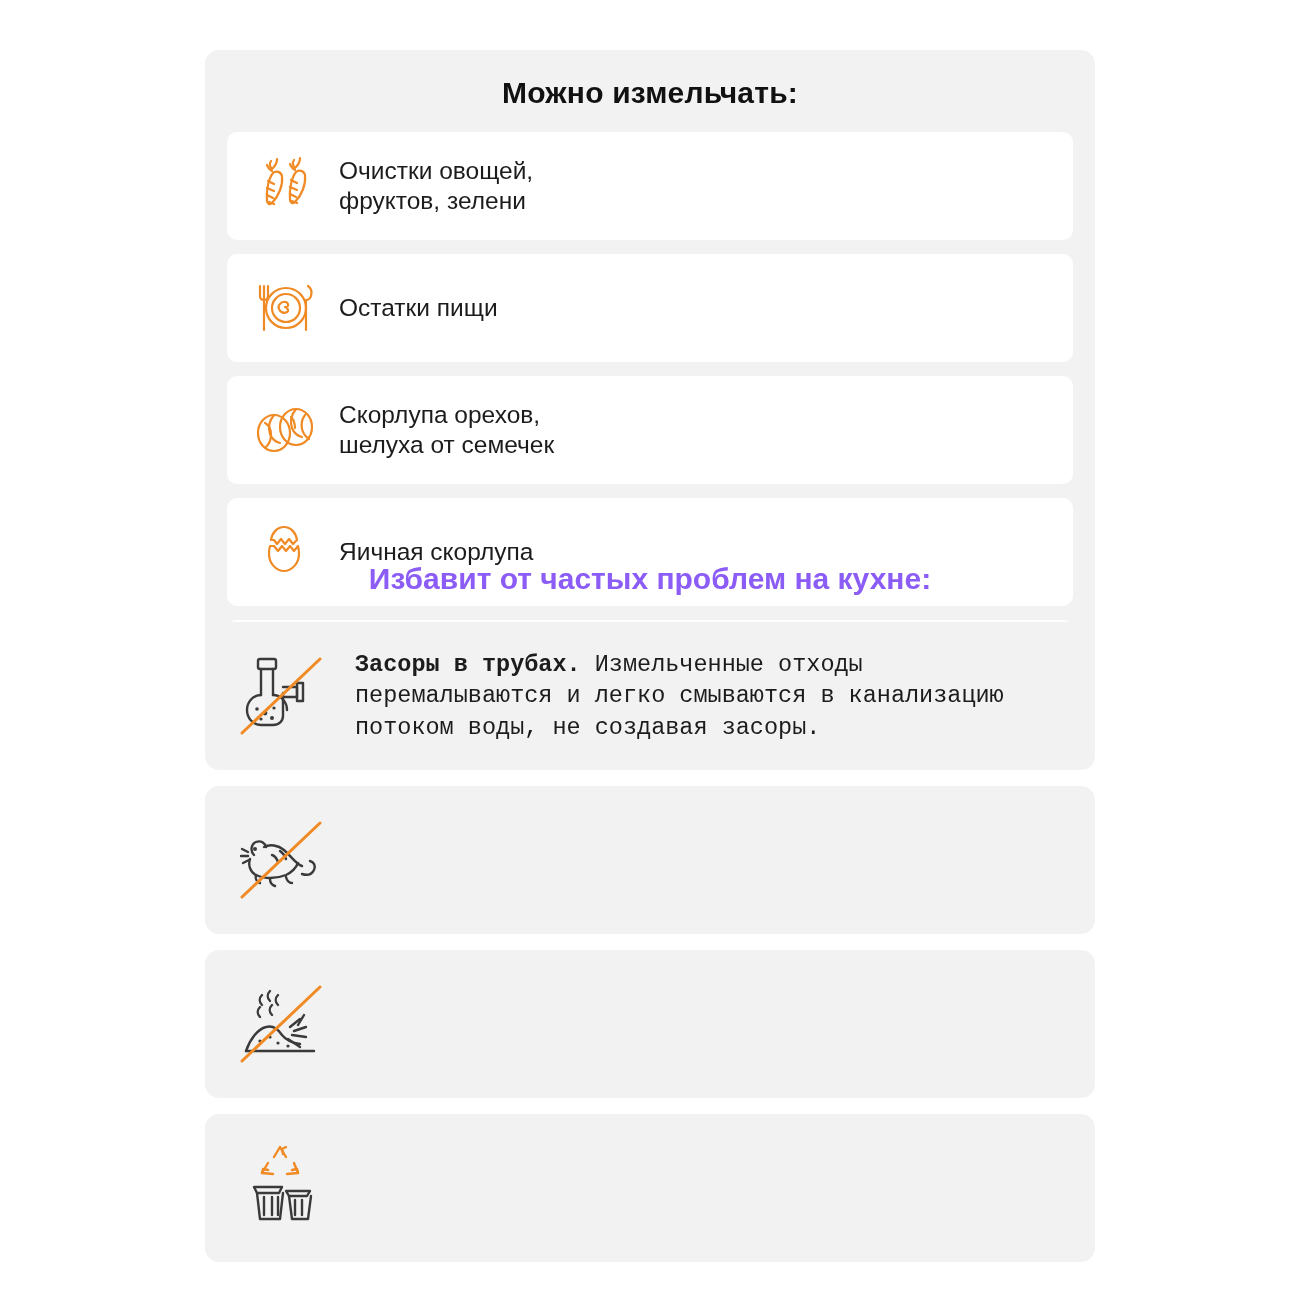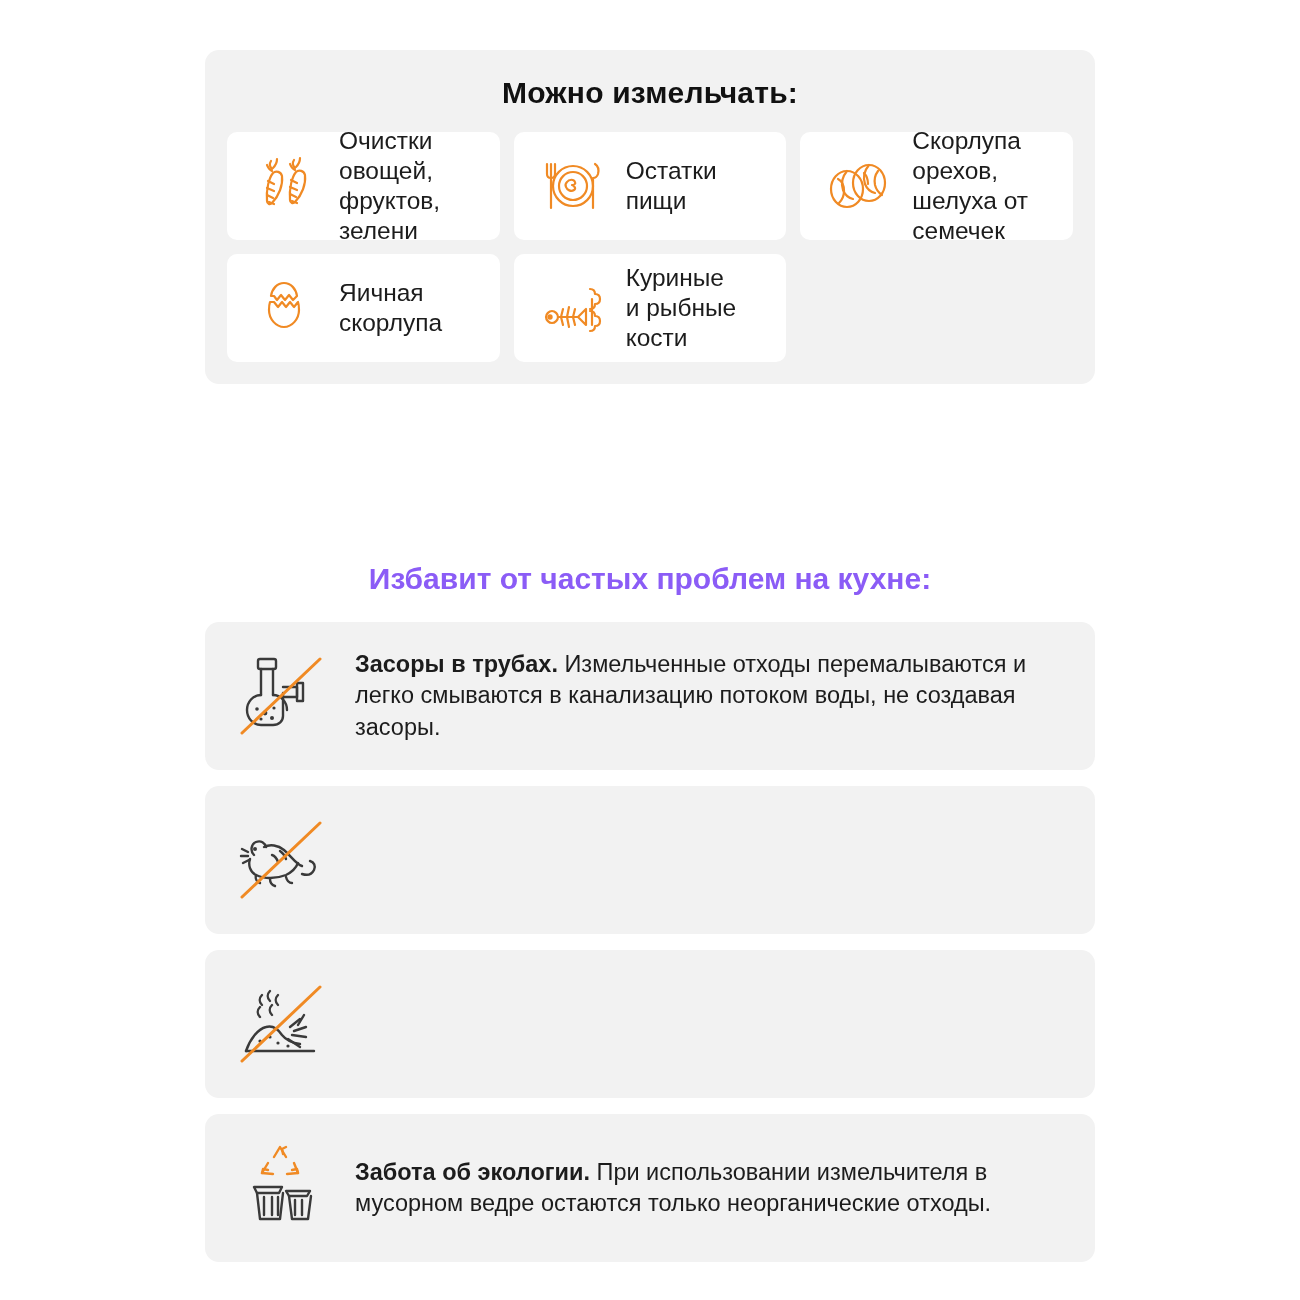--- a/index.html
+++ b/index.html
@@ -28,21 +28,21 @@
   .panel-title {
     text-align: center;
     font-size: 30px;
     font-weight: bold;
     letter-spacing: .2px;
     color: #111;
     margin-bottom: 22px;
   }
   .grid {
     display: grid;
-    grid-template-columns: 1fr 1fr 1fr;
+    grid-template-columns: 1fr;
     gap: 14px;
   }
   .cell {
     background: #ffffff;
     border-radius: 10px;
     height: 108px;
     display: flex;
     align-items: center;
     padding: 0 18px;
     gap: 16px;
@@ -88,20 +88,21 @@
     min-height: 146px;
   }
   .prob .ico {
     width: 112px; min-width: 112px; height: 112px;
     display: flex; align-items: center; justify-content: center;
   }
   .prob .body {
     font-size: 23.5px;
     line-height: 1.33;
     color: #1c1c1c;
+    font-family: Liberation Mono, monospace;
   }
   .prob .body b { font-weight: bold; }
   .prob .body span { font-weight: normal; }
 
   svg { display: block; }
 </style>
 </head>
 <body>
 
 <div class="page">
@@ -262,19 +263,16 @@
           <path d="M40 28l-6 10 11 1" stroke="#F08A24"></path>
           <path d="M34 38l1-4 5 1" stroke="#F08A24"></path>
           <path d="M26 52h28l-3 6H29z"></path>
           <path d="M29 58l3 26h20l3-26"></path>
           <path d="M36 62v18M44 62v18M50 62v18"></path>
           <path d="M58 56h24l-3 5H61z"></path>
           <path d="M61 61l3 23h16l3-23"></path>
           <path d="M67 65v15M74 65v15"></path>
         </svg>
       </span>
-      <p class="body">
-        <b>Забота об экологии.</b><span> При использовании измельчителя в мусорном ведре остаются только неорганические отходы.</span>
-      </p>
     </article>
 
   </section>
 </div>
 
 </body></html>

